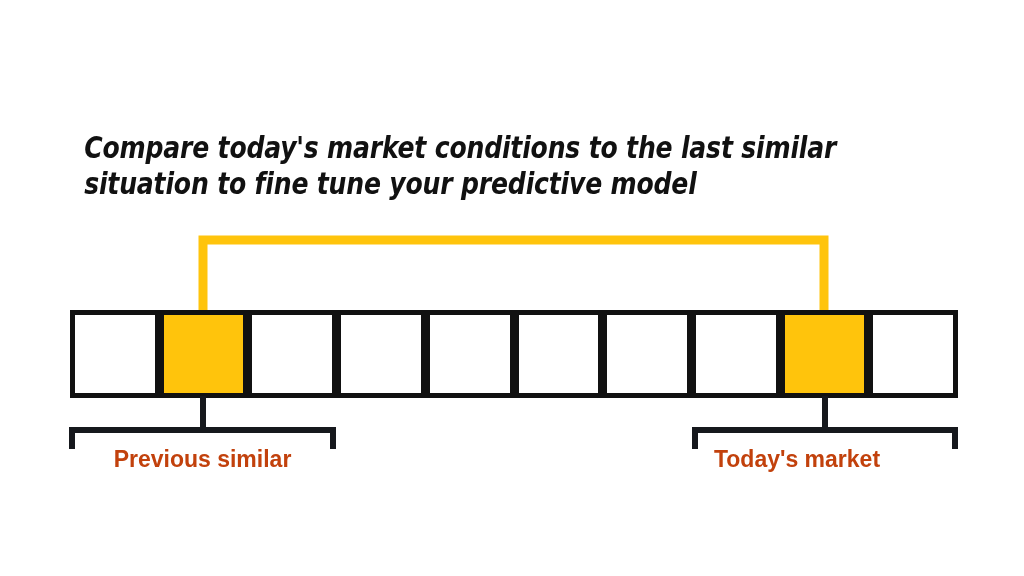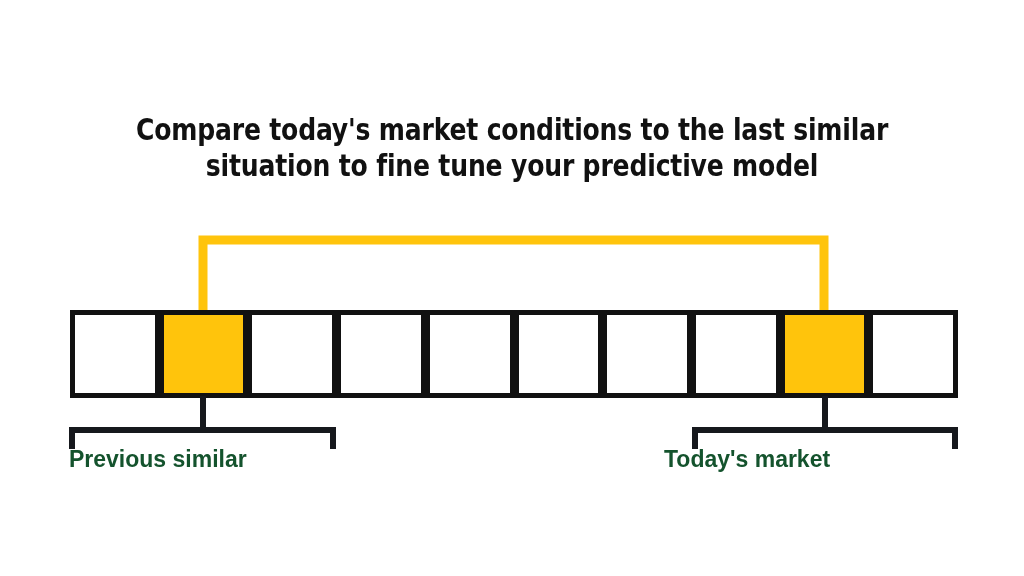--- a/index.html
+++ b/index.html
@@ -18,23 +18,23 @@
     position: relative;
     width: 1024px;
     height: 576px;
     background: #ffffff;
   }
 
   
   #title-block {
     position: absolute;
     left: 52px;
-    top: 112px;
+    top: 130px;
     width: 920px;
-    text-align: center;
+    font-style: italic;
   }
   .title-line {
     display: block;
     font-family: "DejaVu Sans Condensed", "Liberation Sans Narrow", "Liberation Sans", sans-serif;
     font-weight: bold;
     font-size: 30px;
     line-height: 36px;
     letter-spacing: -0.2px;
     color: #111111;
     transform: scaleX(0.93);
@@ -91,21 +91,22 @@
     position: absolute;
     width: 6px;
     height: 22px;
     background: #16181d;
   }
   .group-label {
     position: absolute;
     font-family: "Liberation Sans", sans-serif;
     font-weight: bold;
     font-size: 23px;
-    color: #14532d;
+    color: #c2410c;
+    text-align: center;
     white-space: nowrap;
   }
 </style>
 </head>
 <body>
 
 <div id="canvas">
 
   <div id="title-block">
     <span class="title-line">Compare today's market conditions to the last similar</span>

